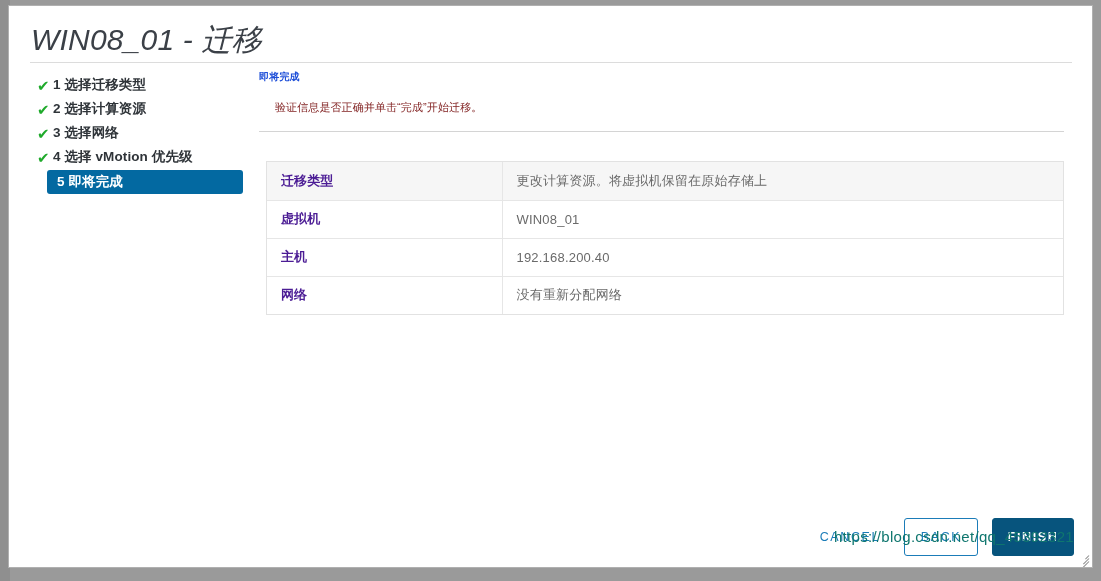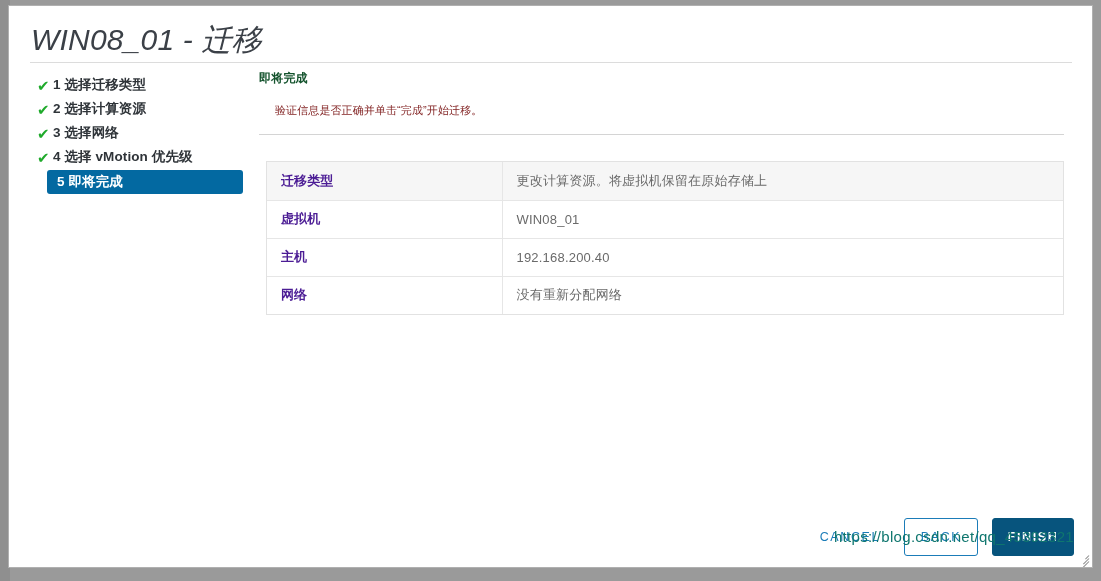--- a/index.html
+++ b/index.html
@@ -117,23 +117,23 @@
   }
 
   
   .content {
     position: absolute;
     left: 250px;
     top: 64px;
     width: 810px;
   }
   .content-title {
-    font-size: 12px;
+    font-size: 10px;
     font-weight: 700;
-    color: #14532d;
+    color: #1d4ed8;
     margin: 0 0 6px 0;
     letter-spacing: 0.2px;
   }
   .content-desc {
     font-size: 11px;
     color: #7f1d1d;
     margin: 16px;
     letter-spacing: 0.1px;
   }
   .content-rule {

